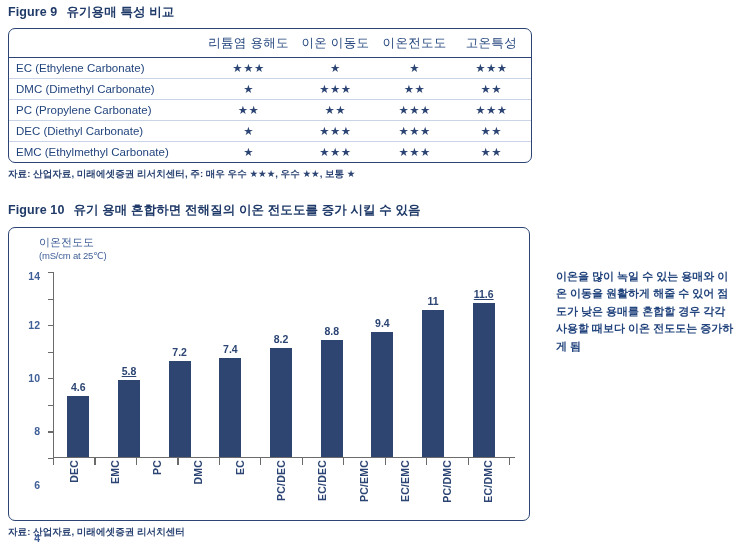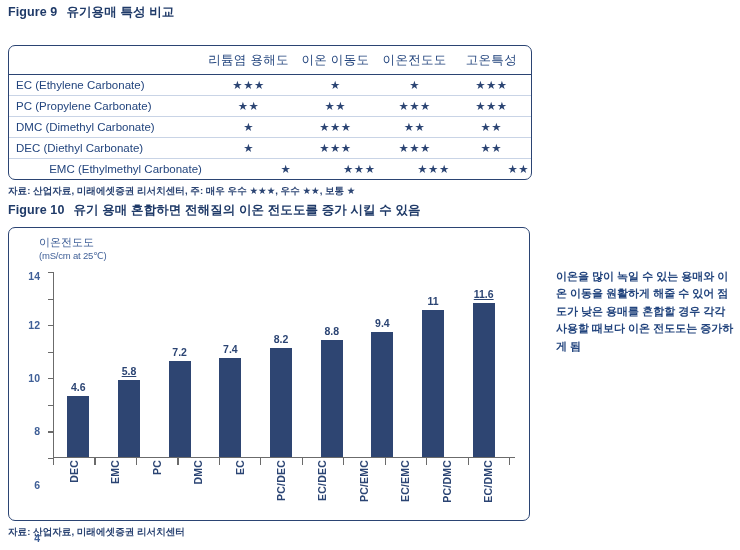--- a/index.html
+++ b/index.html
@@ -10,38 +10,38 @@
   }
   .fig-title{
     font-size:12.5px;font-weight:bold;color:#1f3a68;
     letter-spacing:.1px;white-space:nowrap;
   }
   .fig-title .num{margin-right:9px;}
 
   
   #figure9{position:absolute;left:8px;top:4px;width:524px;}
   .tbl-box{
-    margin-top:24px;border:1px solid #2b4473;border-radius:7px;
+    margin-top:7px;border:1px solid #2b4473;border-radius:7px;
     background:#fff;overflow:hidden;
   }
   table.cmp{
     width:100%;border-collapse:collapse;table-layout:fixed;
     font-size:11.5px;color:#23457e;
   }
   table.cmp th{
     font-weight:normal;font-size:12.5px;color:#23457e;
     padding:6px 2px 5px;text-align:center;
     border-bottom:1.6px solid #2b4473;letter-spacing:.3px;
   }
   table.cmp th.lead{border-bottom:1.6px solid #2b4473;}
   table.cmp td{
     padding:3px 2px;text-align:center;
     border-bottom:1px solid #c9d4e6;font-size:11.5px;
   }
-  table.cmp tr:last-child td{border-bottom:none;text-align:right;}
+  table.cmp tr:last-child td{border-bottom:none;}
   table.cmp td.name{text-align:left;padding-left:7px;white-space:nowrap;}
   .stars{letter-spacing:.5px;font-size:10.5px;color:#2b4473;}
   .src{
     margin-top:5px;font-size:9.6px;font-weight:bold;color:#2b4473;
     white-space:nowrap;
   }
 
   
   #figure10{position:absolute;left:8px;top:202px;width:524px;}
   .chart-box{
@@ -101,32 +101,32 @@
       </thead>
       <tbody>
         <tr>
           <td class="name">EC (Ethylene Carbonate)</td>
           <td class="stars">★★★</td>
           <td class="stars">★</td>
           <td class="stars">★</td>
           <td class="stars">★★★</td>
         </tr>
         <tr>
+          <td class="name">DMC (Dimethyl Carbonate)</td>
+          <td class="stars">★</td>
+          <td class="stars">★★★</td>
+          <td class="stars">★★</td>
+          <td class="stars">★★</td>
+        </tr>
+        <tr>
           <td class="name">PC (Propylene Carbonate)</td>
           <td class="stars">★★</td>
           <td class="stars">★★</td>
           <td class="stars">★★★</td>
           <td class="stars">★★★</td>
-        </tr>
-        <tr>
-          <td class="name">DMC (Dimethyl Carbonate)</td>
-          <td class="stars">★</td>
-          <td class="stars">★★★</td>
-          <td class="stars">★★</td>
-          <td class="stars">★★</td>
         </tr>
         <tr>
           <td class="name">DEC (Diethyl Carbonate)</td>
           <td class="stars">★</td>
           <td class="stars">★★★</td>
           <td class="stars">★★★</td>
           <td class="stars">★★</td>
         </tr>
         <tr>
           <td class="name">EMC (Ethylmethyl Carbonate)</td>

